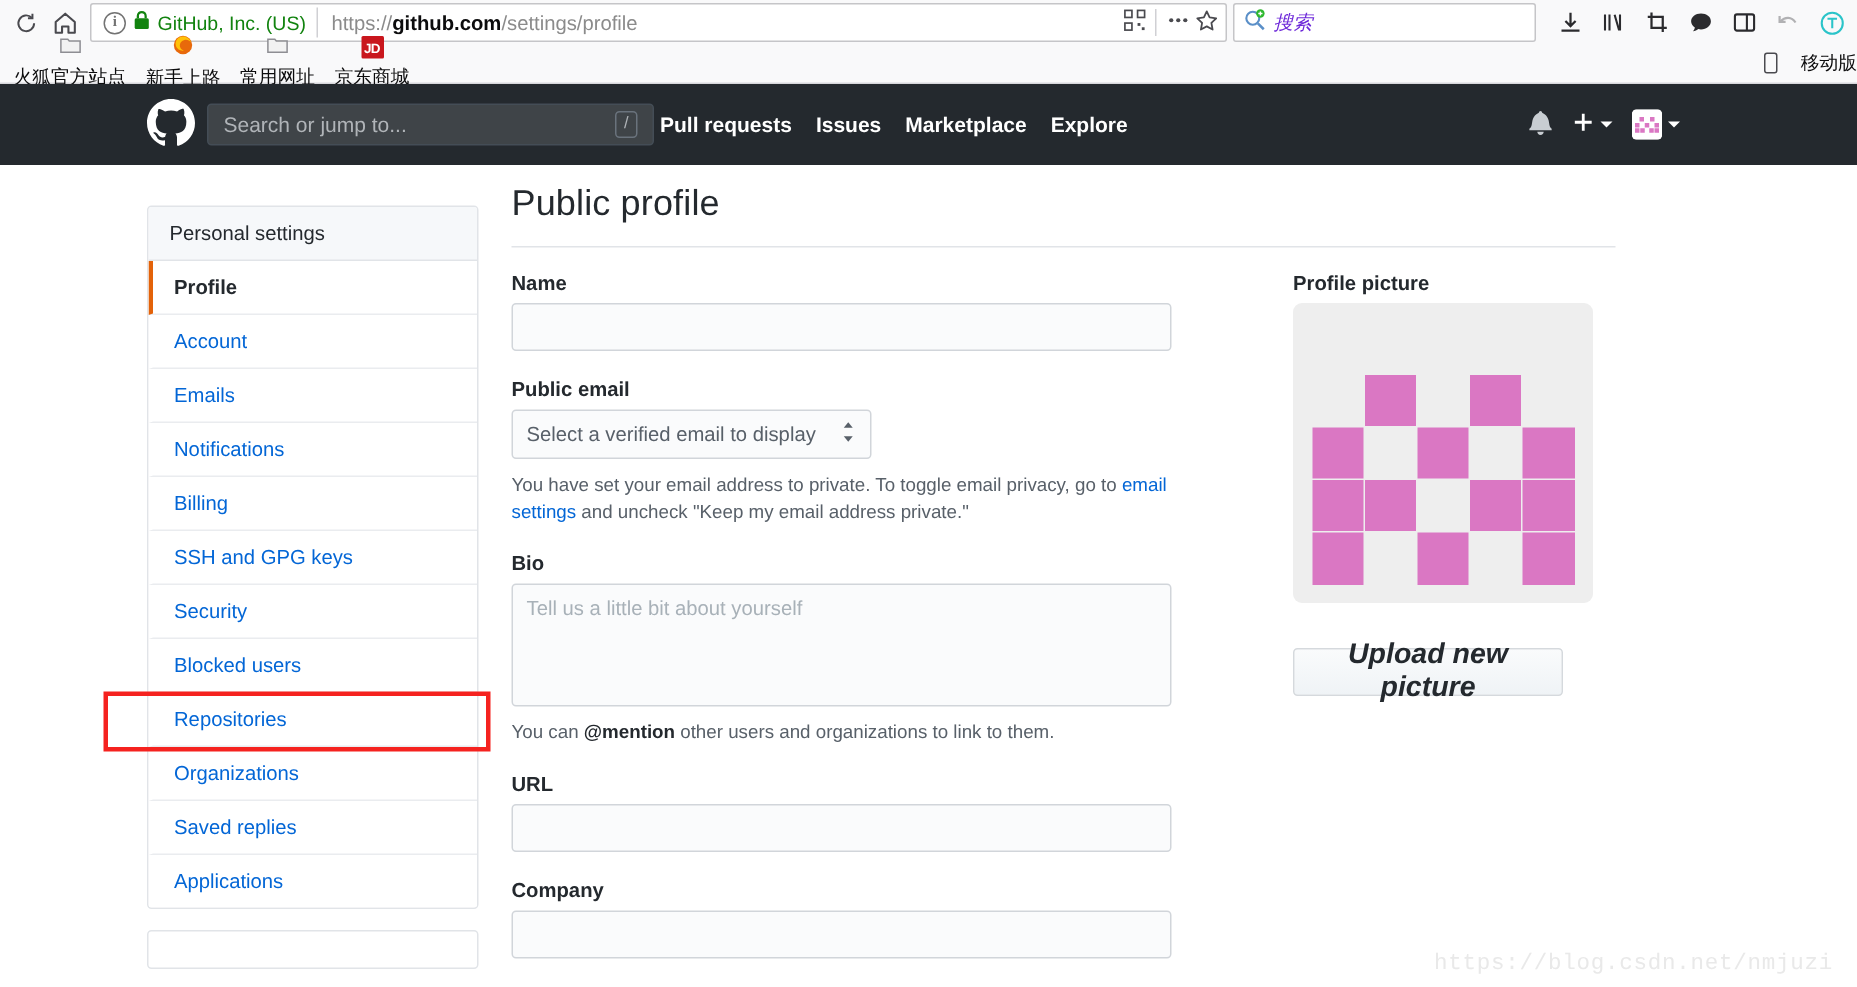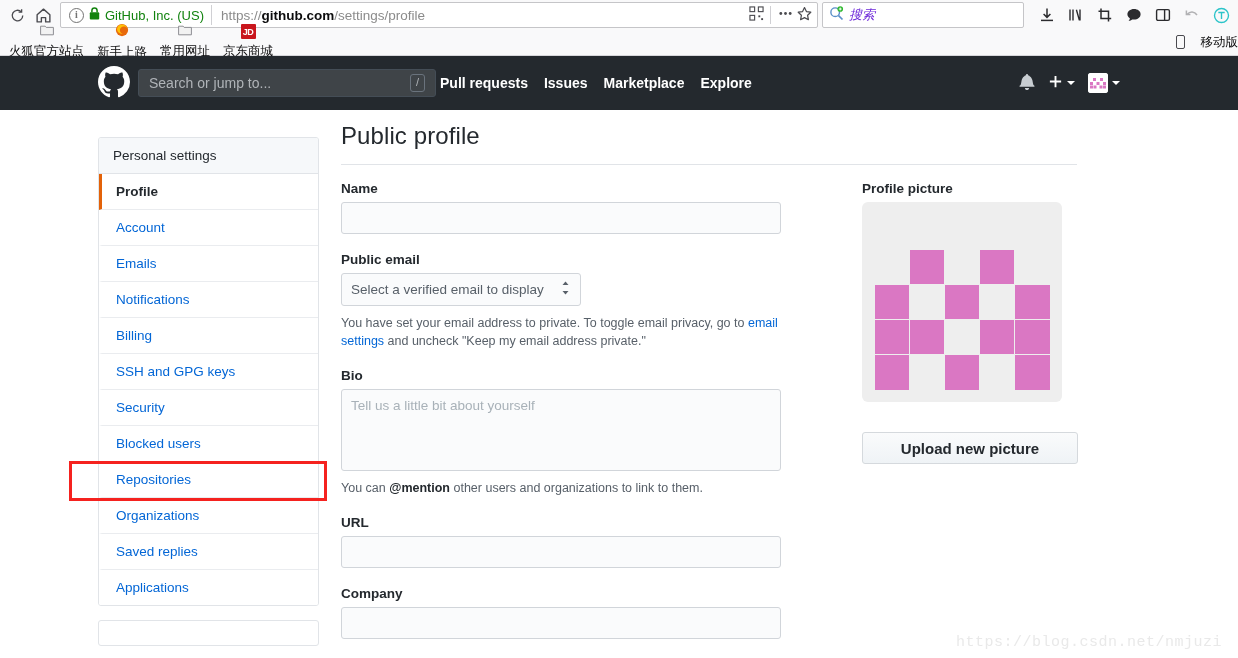--- a/index.html
+++ b/index.html
@@ -419,33 +419,34 @@
     grid-template-columns: repeat(5, 1fr);
     grid-template-rows: repeat(5, 1fr);
     width: 175px;
     height: 175px;
     gap: 1px;
   }
   .idc-on { background: #da77c3; }
   .idc-off { background: transparent; }
   .upload-btn {
     margin-top: 30px;
-    width: 216px;
+    width: 180px;
     height: 32px;
     border: 1px solid #d5d9dd;
     border-radius: 3px;
     background: linear-gradient(#fafbfc, #eff3f6);
     font-family: "Liberation Sans", sans-serif;
-    font-size: 15px;
+    font-size: 19px;
     font-weight: bold;
     color: #24292e;
     cursor: pointer;
     display: flex;
     align-items: center;
     justify-content: center;
+    font-style: italic;
   }
 
   .watermark {
     position: absolute;
     right: 16px;
     bottom: 8px;
     font-family: "Liberation Mono", monospace;
     font-size: 15px;
     color: #e9e9e9;
     letter-spacing: 0.5px;

